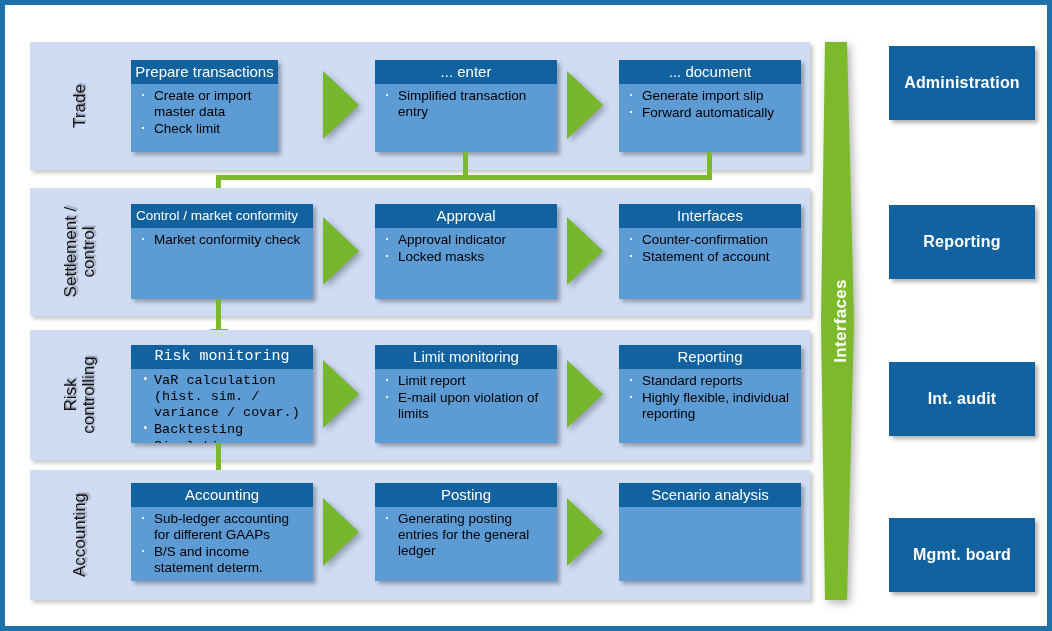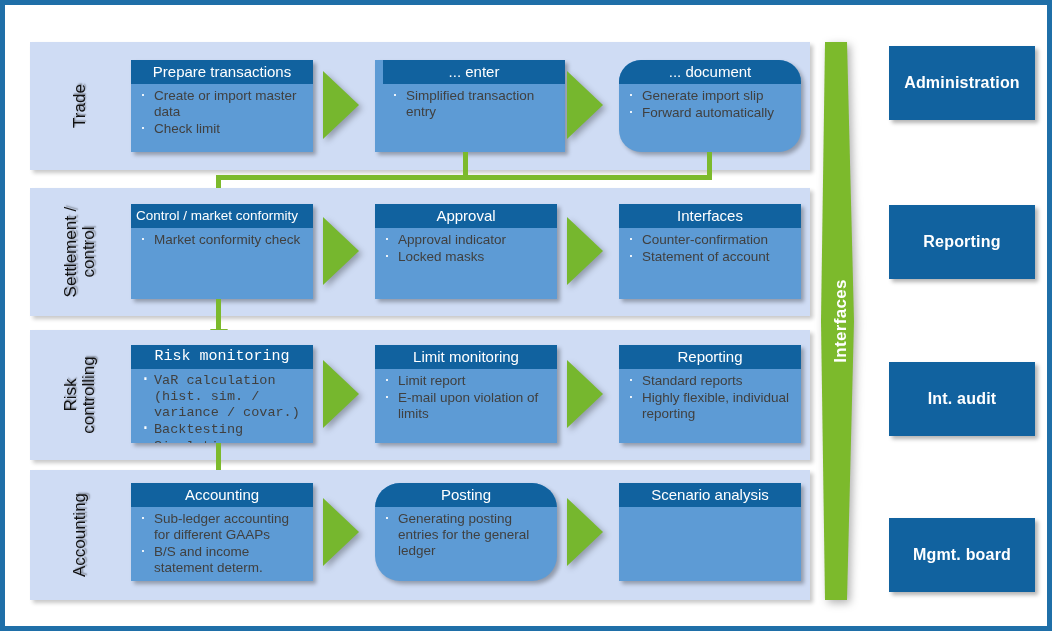--- a/index.html
+++ b/index.html
@@ -60,21 +60,21 @@
   .pbox-title.small { font-size: 13.5px; text-align: left; padding-left: 5px; }
   .pbox-body {
     padding: 4px 5px 4px 6px;
   }
   .pbox-body ul {
     margin: 0; padding: 0;
     list-style: none;
   }
   .pbox-body li {
     position: relative;
-    color: #404040;
+    color: #000000;
     font-size: 13.5px;
     line-height: 16px;
     padding-left: 17px;
     margin-bottom: 1px;
   }
   .pbox-body li::before {
     content: "\00B7";
     position: absolute;
     left: 3px; top: -2px;
     font-size: 18px;
@@ -145,44 +145,44 @@
 <body>
 
 <div id="frame">
   <div id="canvas">
 
     <div class="band" style="left:25px; top:37px; width:780px; height:128px;"></div>
     <div class="band-label-wrap" style="left:25px; top:37px; width:100px; height:128px;">
       <span style="display:block; transform:rotate(-90deg); white-space:pre-line; text-align:center; font-size:17px; color:#111; line-height:1.06; text-shadow:1.5px 1.5px 1.5px rgba(0,0,0,0.35);">Trade</span>
     </div>
 
-    <div class="pbox" style="left:126px; top:55px; width:182px; height:92px;">
+    <div class="pbox" style="left:126px; top:55px; width:147px; height:92px;">
       <div class="pbox-title">Prepare transactions</div>
       <div class="pbox-body">
         <ul>
           <li>Create or import master data</li>
           <li>Check limit</li>
         </ul>
       </div>
     </div>
 
     <div class="tri" style="left:318px; top:66px;"></div>
 
-    <div class="pbox" style="left:370px; top:55px; width:182px; height:92px;padding-left:8px;">
+    <div class="pbox" style="left:370px; top:55px; width:182px; height:92px;">
       <div class="pbox-title">... enter</div>
       <div class="pbox-body">
         <ul>
           <li>Simplified transaction entry</li>
         </ul>
       </div>
     </div>
 
     <div class="tri" style="left:562px; top:66px;"></div>
 
-    <div class="pbox" style="left:614px; top:55px; width:182px; height:92px;border-radius:22px;">
+    <div class="pbox" style="left:614px; top:55px; width:182px; height:92px;">
       <div class="pbox-title">... document</div>
       <div class="pbox-body">
         <ul>
           <li>Generate import slip</li>
           <li>Forward automatically</li>
         </ul>
       </div>
     </div>
 
     <div class="gline" style="left:458px; top:147px; width:5px; height:25px;"></div>
@@ -287,21 +287,21 @@
       <div class="pbox-body">
         <ul>
           <li>Sub-ledger accounting for different GAAPs</li>
           <li>B/S and income statement determ.</li>
         </ul>
       </div>
     </div>
 
     <div class="tri" style="left:318px; top:493px;"></div>
 
-    <div class="pbox" style="left:370px; top:478px; width:182px; height:98px;border-radius:25px;">
+    <div class="pbox" style="left:370px; top:478px; width:182px; height:98px;">
       <div class="pbox-title">Posting</div>
       <div class="pbox-body">
         <ul>
           <li>Generating posting entries for the general ledger</li>
         </ul>
       </div>
     </div>
 
     <div class="tri" style="left:562px; top:493px;"></div>
 

